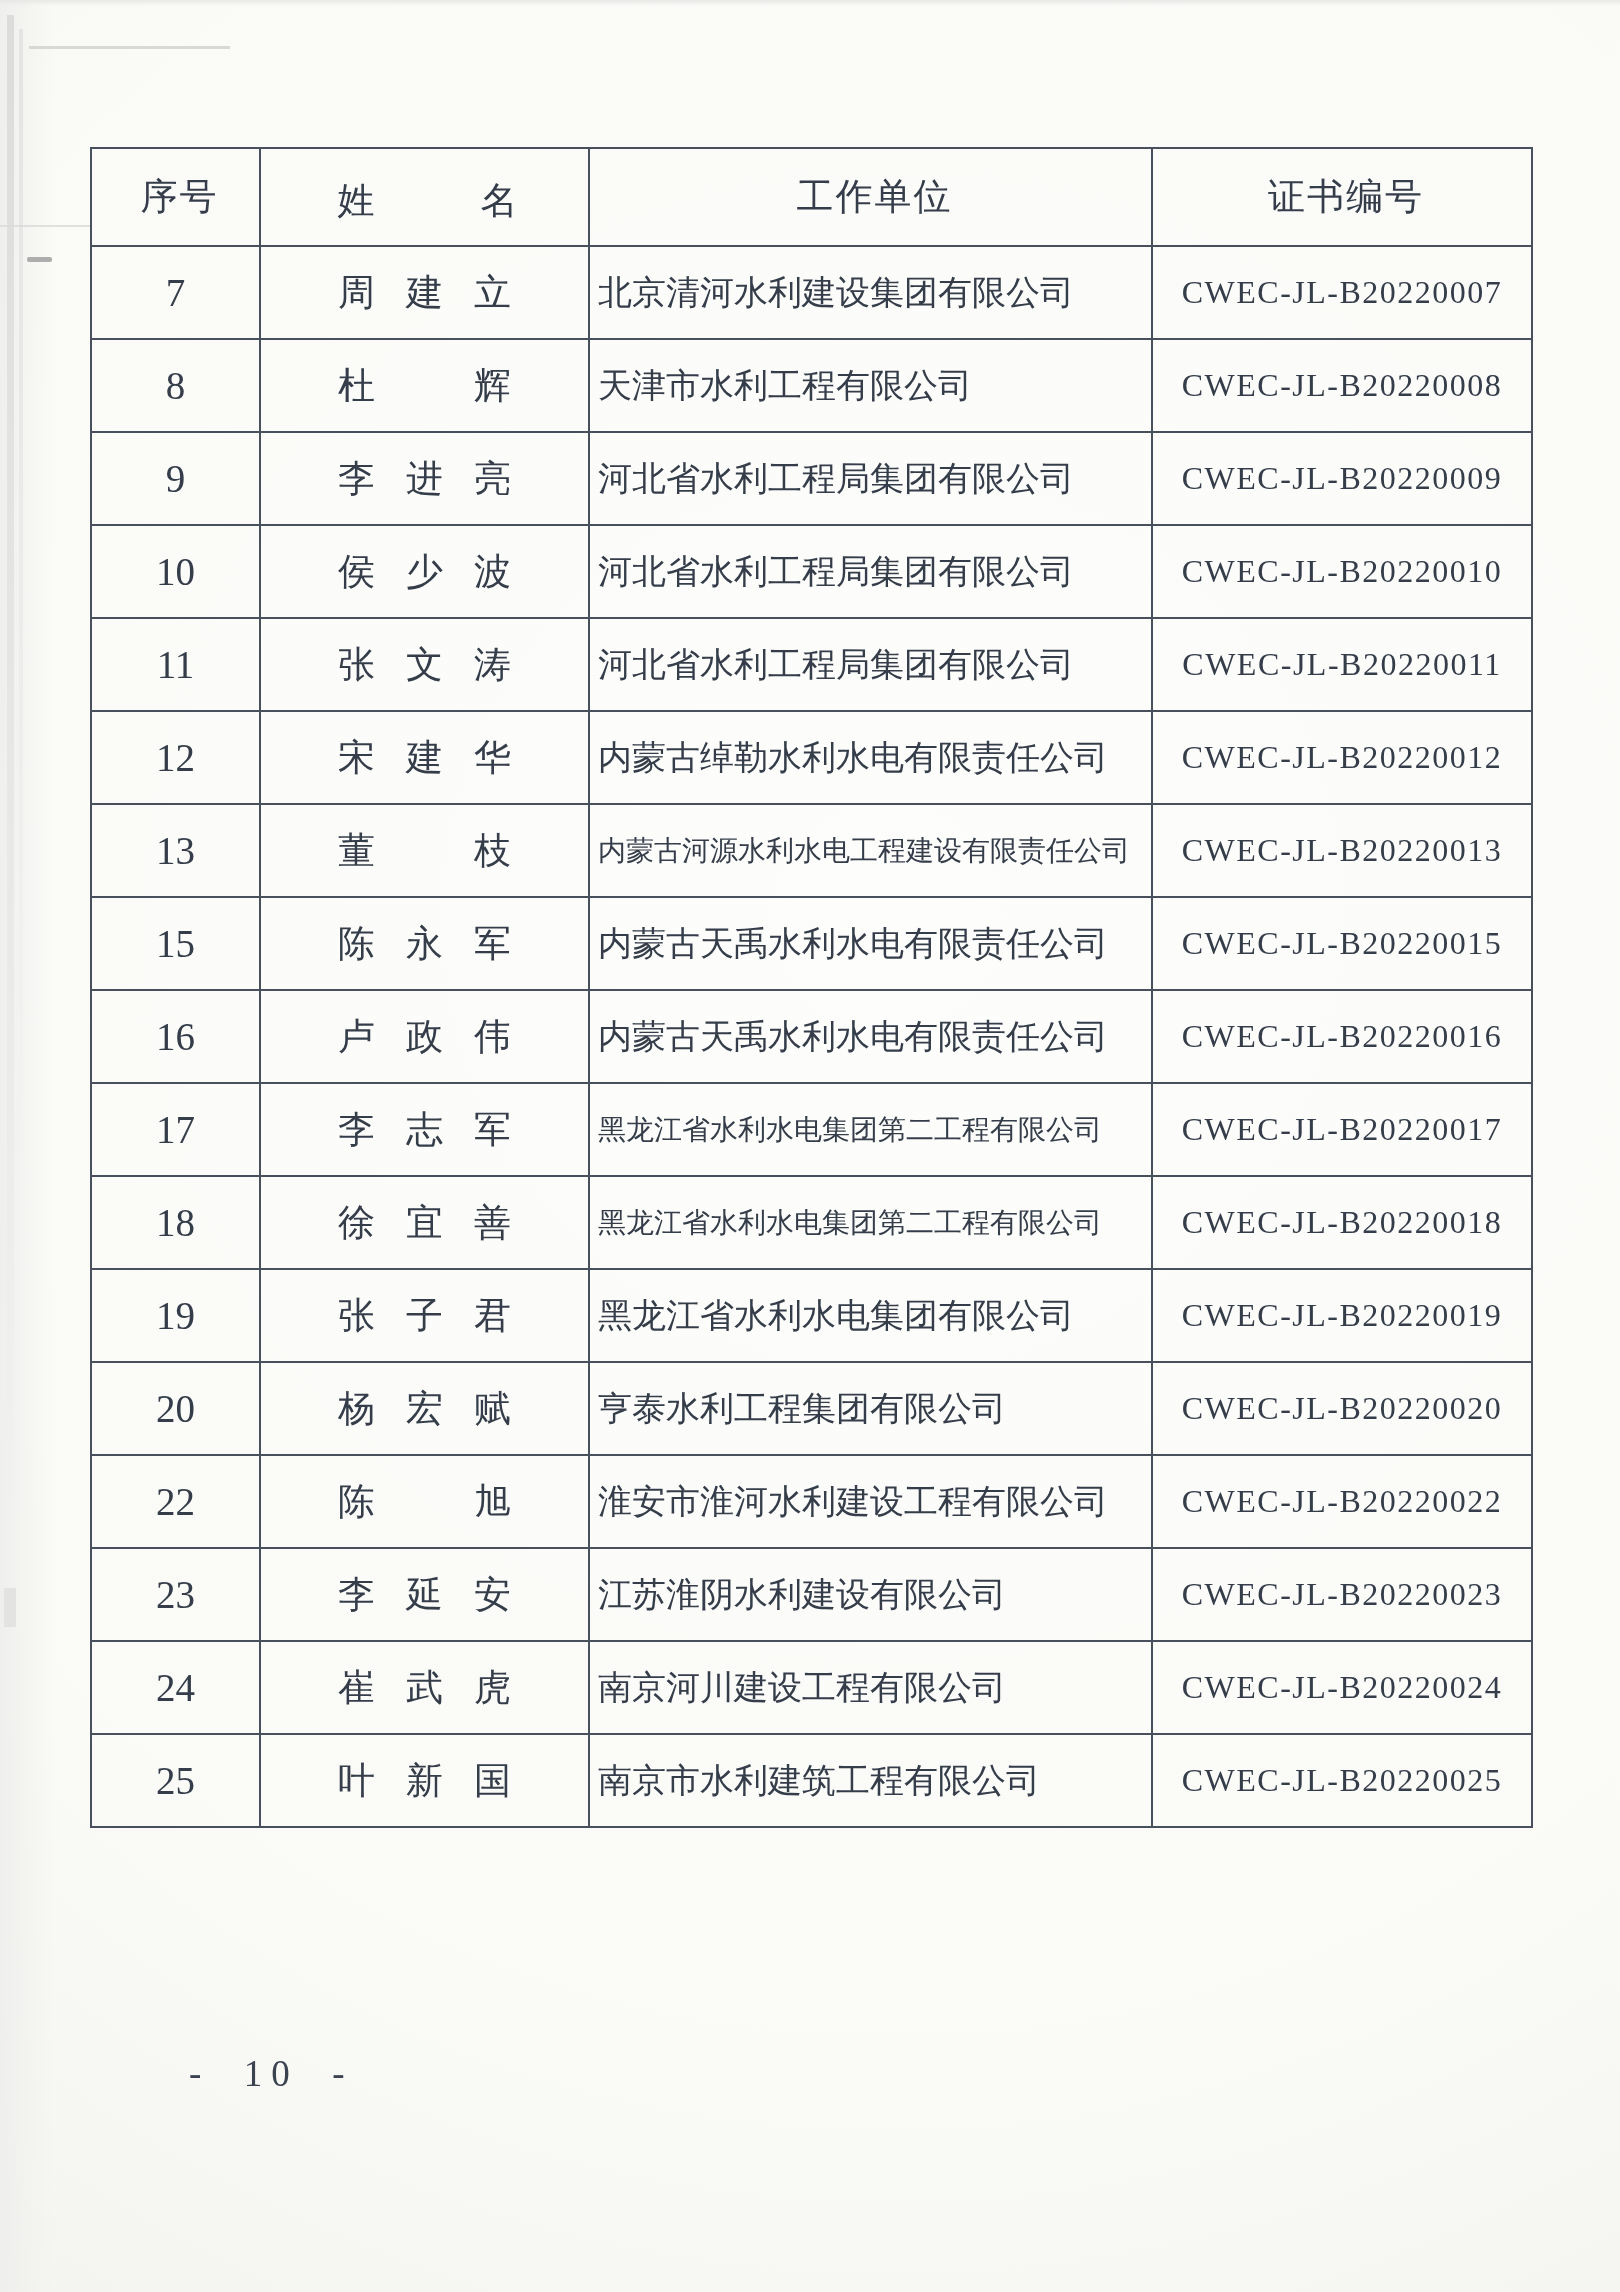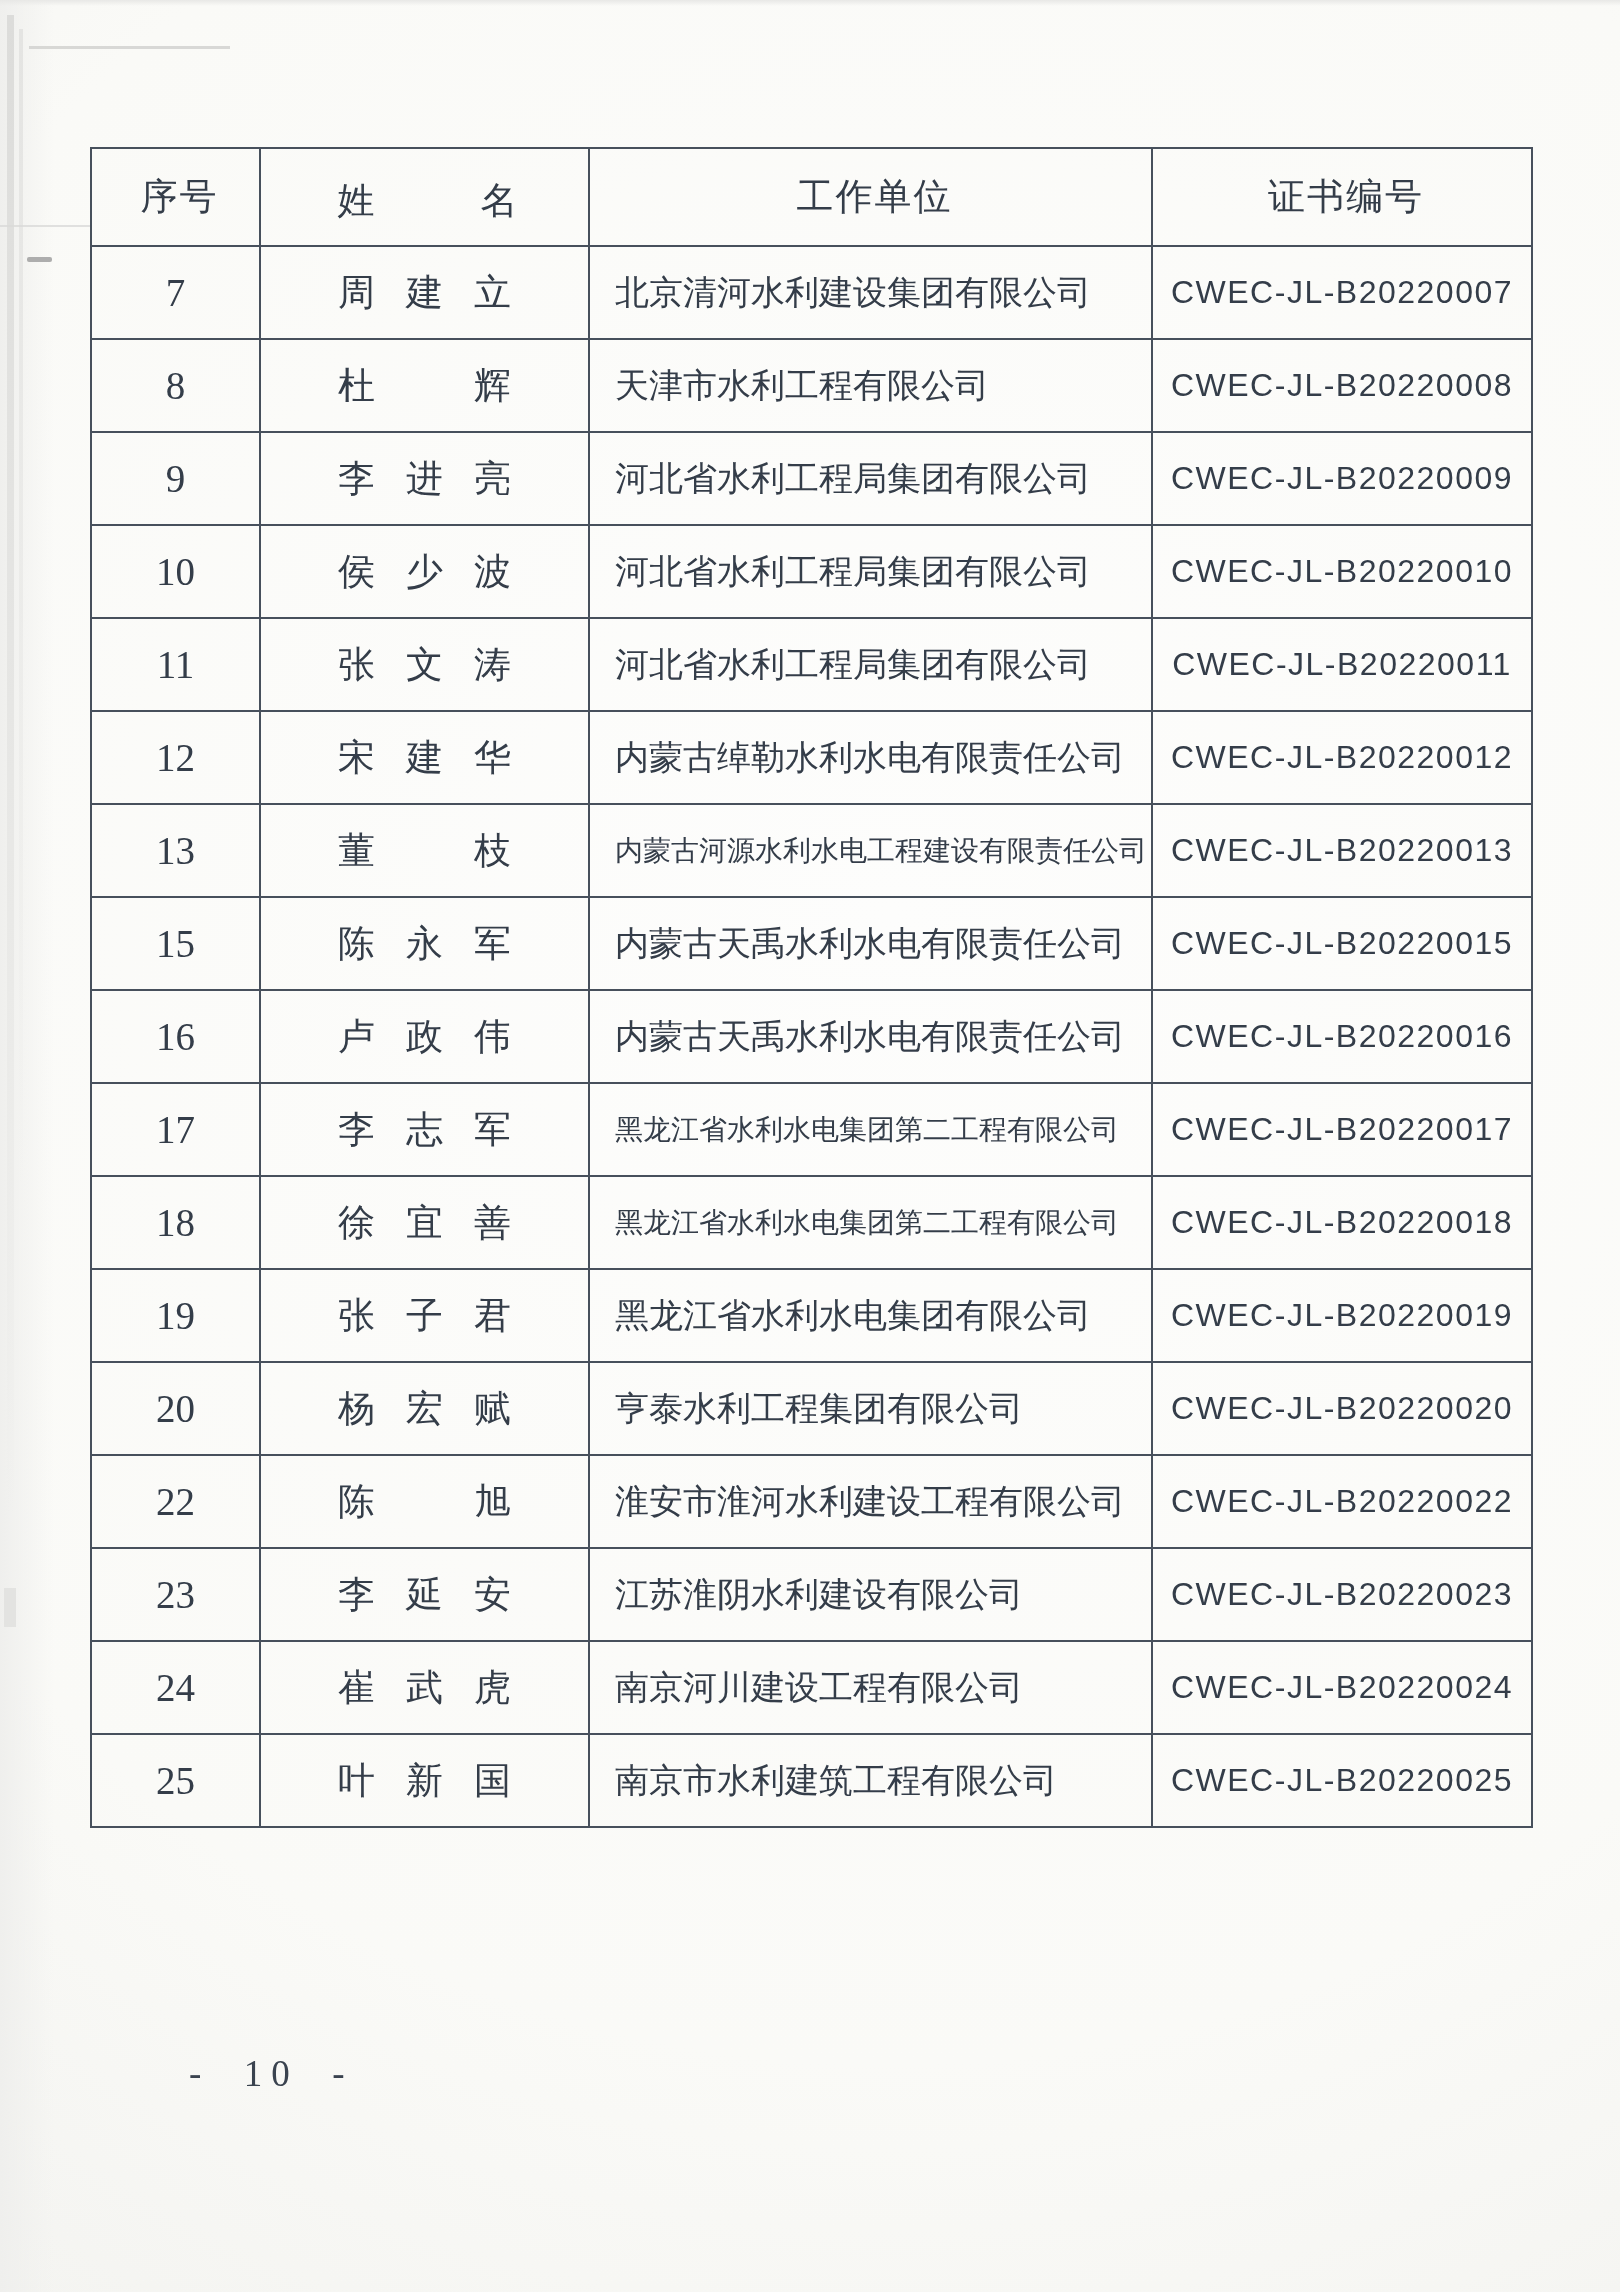--- a/index.html
+++ b/index.html
@@ -50,27 +50,27 @@
     display:inline-block;width:173px;
     font-size:37px;line-height:1;
     text-align:justify;text-align-last:justify;
   }
   .head-name-box{
     display:inline-block;width:182px;
     text-align:justify;text-align-last:justify;margin-top:8px;
   }
   td.unit-cell{text-align:left;}
   .unit-text{
-    display:block;padding-left:25px;
+    display:block;padding-left:8px;
     font-size:34px;letter-spacing:0px;white-space:nowrap;
   }
   .unit-text.tight{font-size:28px;}
   td.cert-cell{text-align:center;}
   .cert-text{
-    font-family:Liberation Sans, sans-serif;
+    font-family:Liberation Serif, serif;
     font-size:32px;letter-spacing:1.5px;white-space:nowrap;
   }
   .page-footer{
     position:absolute;left:189px;top:2052px;
     font-size:37px;letter-spacing:8.8px;word-spacing:15.7px;
     color:#3a434f;
   }
 </style>
 </head>
 <body>

